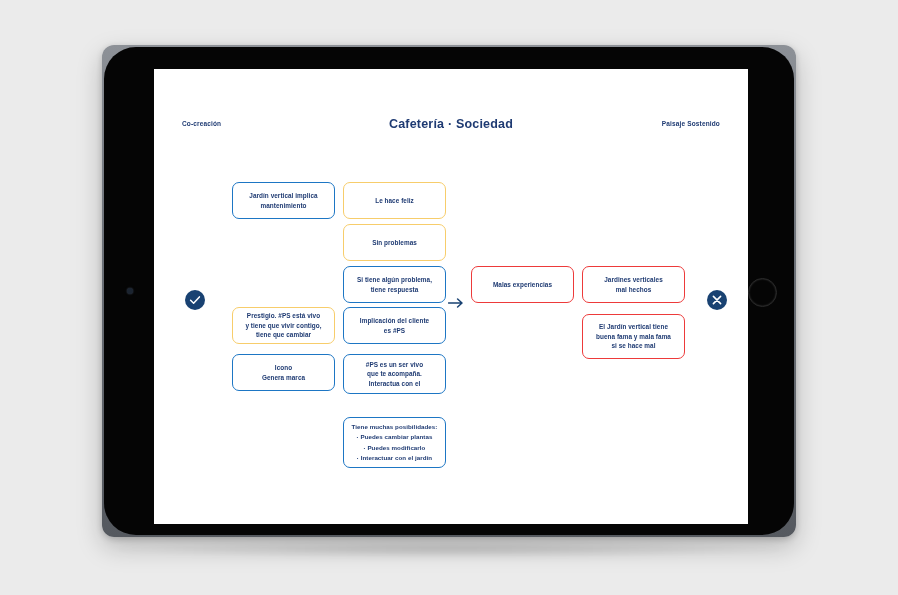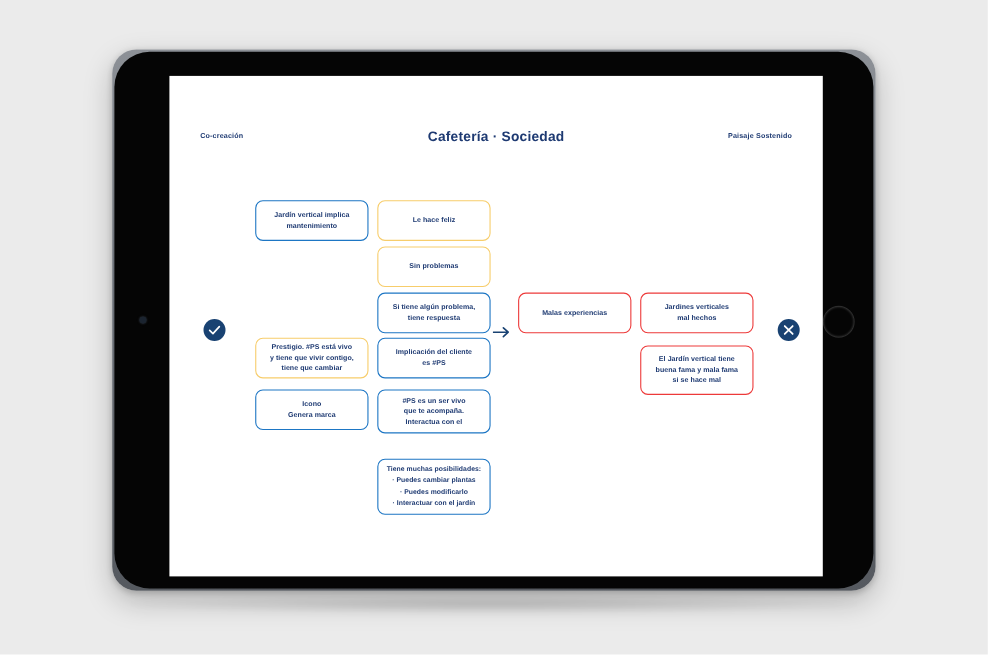--- a/index.html
+++ b/index.html
@@ -16,21 +16,21 @@
   }
 
   
   .tablet-outer {
     position: absolute;
     left: 102px;
     top: 45px;
     width: 694px;
     height: 492px;
     background: linear-gradient(180deg, #8d9197 0%, #6e737a 40%, #55595f 100%);
-    border-radius: 22px;
+    border-radius: 12px;
     box-shadow: 0 10px 26px rgba(0,0,0,0.22), 0 2px 6px rgba(0,0,0,0.18);
   }
   .tablet-bezel {
     position: absolute;
     left: 2px;
     top: 2px;
     right: 2px;
     bottom: 2px;
     background: #050505;
     border-radius: 32px;

